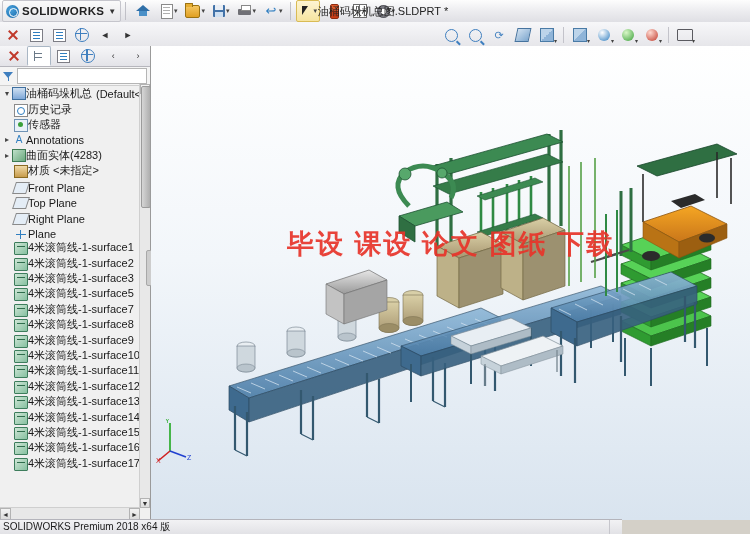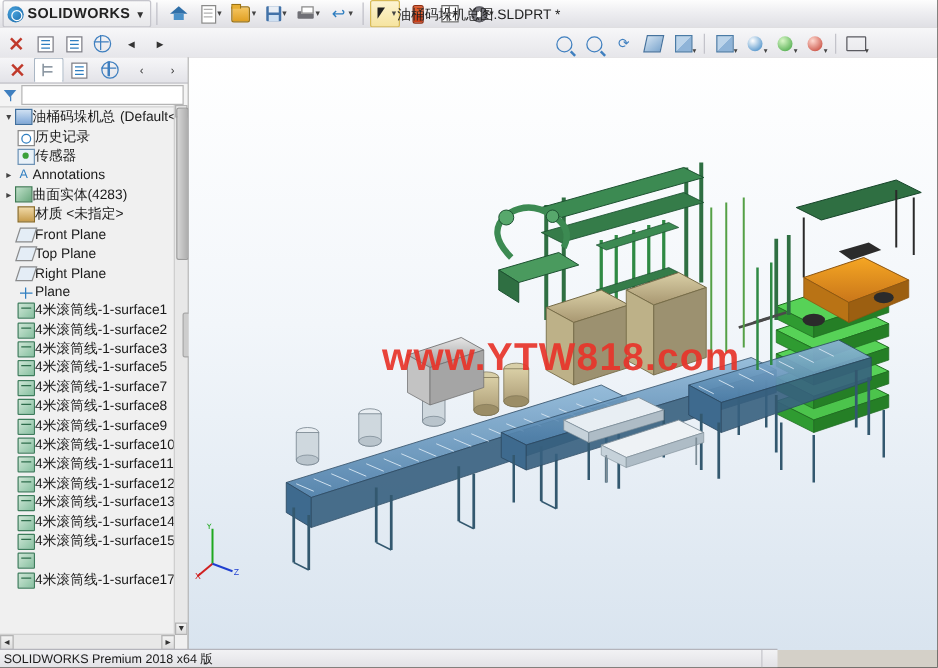--- a/index.html
+++ b/index.html
@@ -1019,20 +1019,21 @@
         <span class="ti">
             <span class="i-sbody"></span>
           </span>
         <span class="tl">4米滚筒线-1-surface15</span>
       </div>
       <div class="trow ind1">
         <span class="exp"></span>
         <span class="ti">
             <span class="i-sbody"></span>
           </span>
+        <span class="tl">4米滚筒线-1-surface16</span>
       </div>
       <div class="trow ind1">
         <span class="exp"></span>
         <span class="ti">
             <span class="i-sbody"></span>
           </span>
         <span class="tl">4米滚筒线-1-surface17</span>
       </div>
     </div>
 
@@ -1315,21 +1316,21 @@
           <line x1="406" y1="304" x2="406" y2="326"></line>
         </g>
       </g>
 
       <g stroke="#2f8a44" stroke-width="2">
         <line x1="455" y1="168" x2="455" y2="250"></line>
         <line x1="466" y1="164" x2="466" y2="246"></line>
       </g>
     </svg>
 
-    <div class="watermark-bot">www.YTW818.com</div>
+    <div class="watermark-top">毕设  课设  论文  图纸  下载</div>
 
     <svg class="triad" viewBox="0 0 40 46">
       <line x1="14" y1="32" x2="14" y2="4" stroke="#1fa81f" stroke-width="1.6"></line>
       <line x1="14" y1="32" x2="2" y2="42" stroke="#d02020" stroke-width="1.6"></line>
       <line x1="14" y1="32" x2="30" y2="38" stroke="#2040d0" stroke-width="1.6"></line>
       <text x="0" y="44" font-size="7" fill="#d02020" font-family="Liberation Sans, sans-serif">X</text>
       <text x="9" y="4" font-size="7" fill="#1fa81f" font-family="Liberation Sans, sans-serif">Y</text>
       <text x="31" y="41" font-size="7" fill="#2040d0" font-family="Liberation Sans, sans-serif">Z</text>
     </svg>
   </div>

